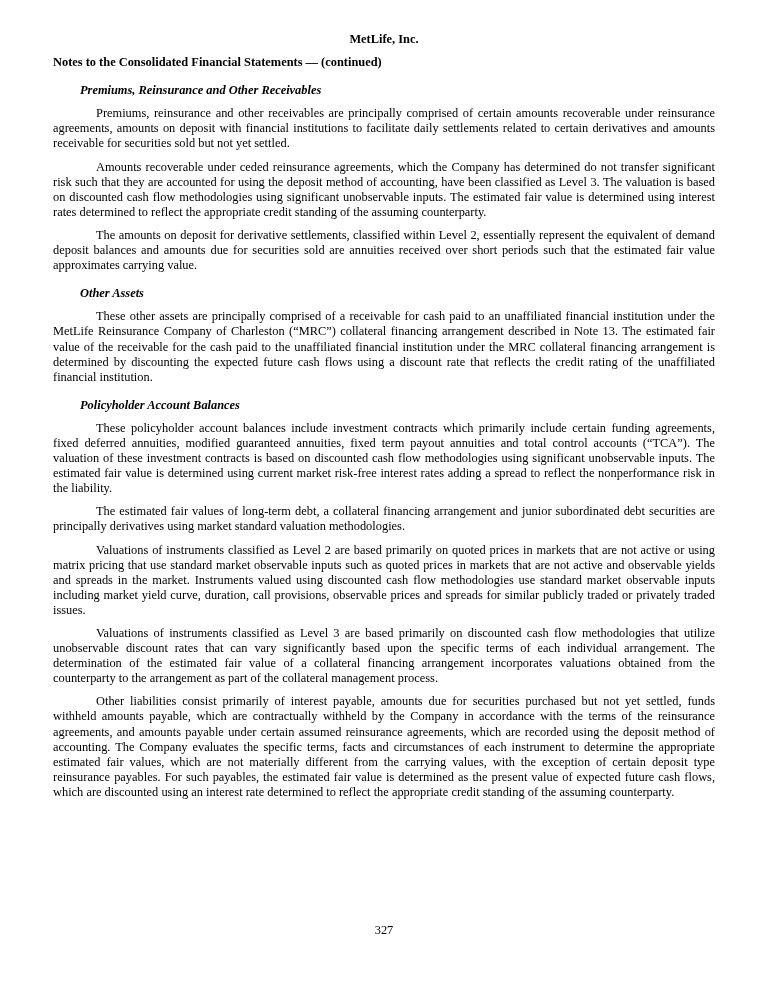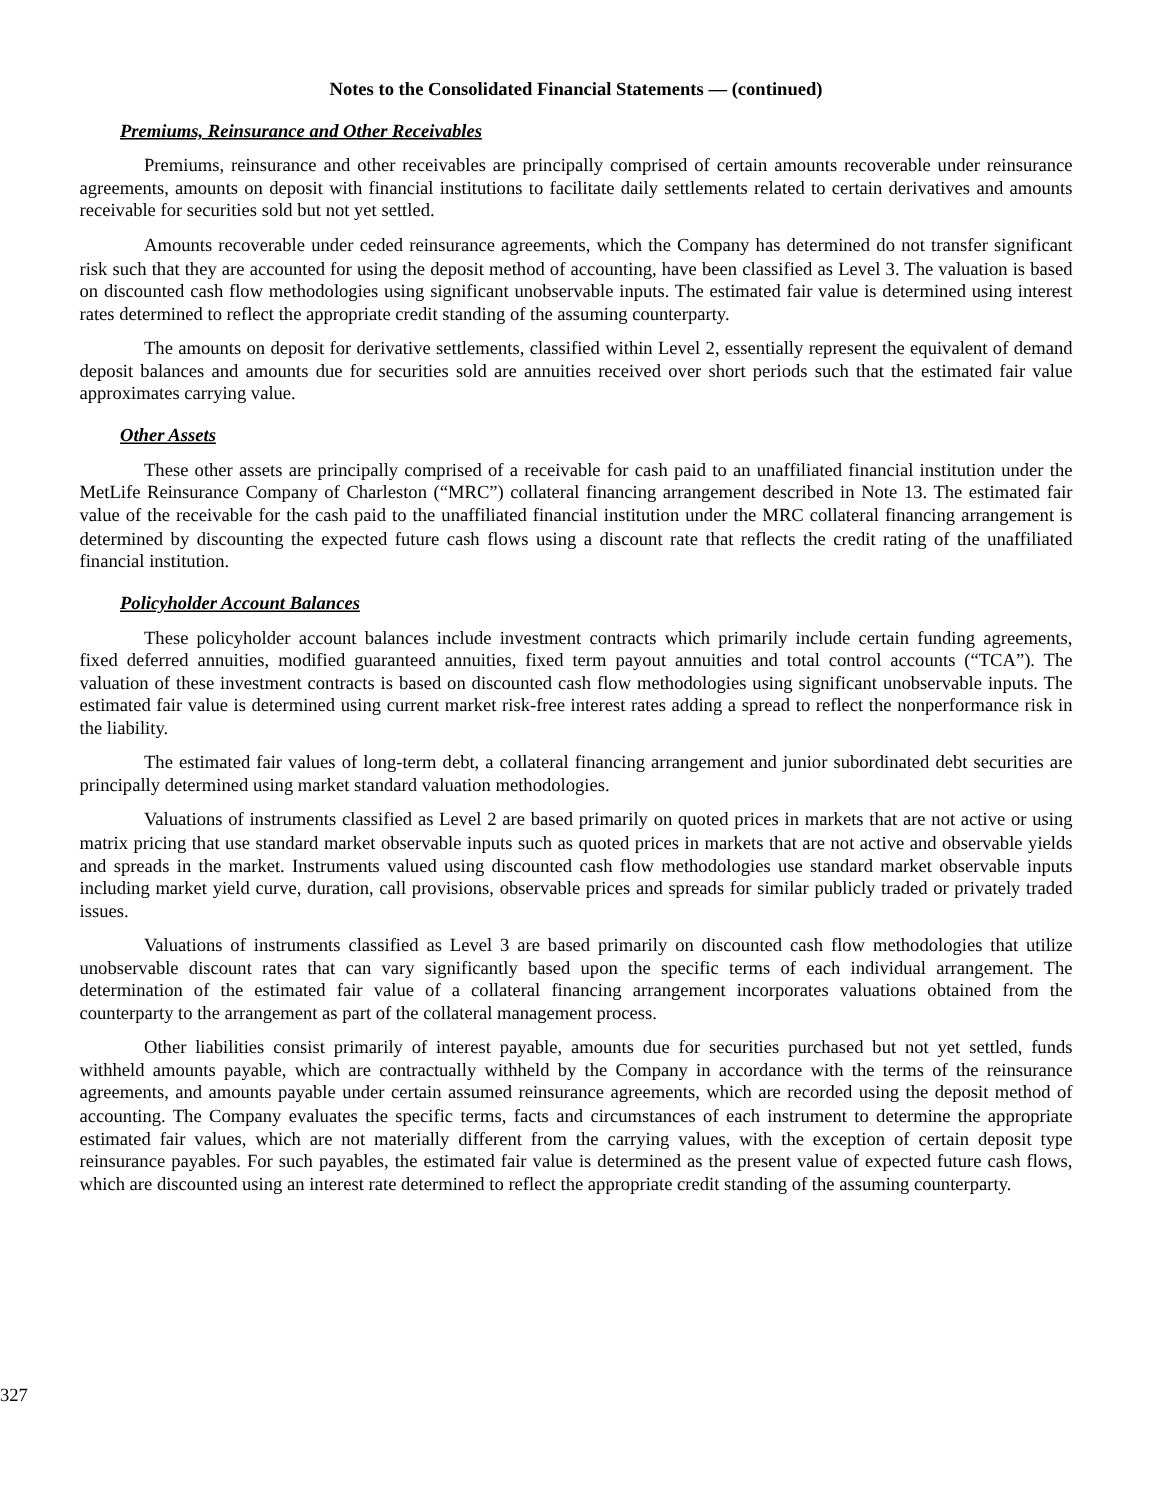--- a/index.html
+++ b/index.html
@@ -20,74 +20,74 @@
   }
   .content {
     padding: 32px 53px 0 53px;
   }
   .company {
     text-align: center;
     font-weight: bold;
     margin: 0;
   }
   .doc-title {
-    text-align: center;
+    text-align: left;
     font-weight: bold;
-    margin: 20px 0 0 0;
+    margin: 8px 0 0 0;
   }
   .note-title {
     font-weight: bold;
     margin: 8px 0 0 -8px;
   }
   .section { margin: 0; }
   .section-heading {
     font-weight: bold;
     font-style: italic;
-    text-decoration: underline;
     margin: 13px 0 0 27px;
   }
   p.para {
     margin: 8px 0 0 0;
     text-align: justify;
     text-indent: 43px;
   }
   .page-number {
     position: absolute;
     left: 0;
     right: 0;
     top: 923px;
-    text-align: left;
+    text-align: center;
   }
 </style>
 </head>
 <body>
 
 <div class="page">
   <div class="content">
+    <div class="company">MetLife, Inc.</div>
     <div class="doc-title">Notes to the Consolidated Financial Statements — (continued)</div>
     <div>
   <div class="section">
     <div class="section-heading">Premiums, Reinsurance and Other Receivables</div>
   <p class="para">Premiums, reinsurance and other receivables are principally comprised of certain amounts recoverable under reinsurance agreements, amounts on deposit with financial institutions to facilitate daily settlements related to certain derivatives and amounts receivable for securities sold but not yet settled.</p>
           <p class="para">Amounts recoverable under ceded reinsurance agreements, which the Company has determined do not transfer significant risk such that they are accounted for using the deposit method of accounting, have been classified as Level 3. The valuation is based on discounted cash flow methodologies using significant unobservable inputs. The estimated fair value is determined using interest rates determined to reflect the appropriate credit standing of the assuming counterparty.</p>
           <p class="para">The amounts on deposit for derivative settlements, classified within Level 2, essentially represent the equivalent of demand deposit balances and amounts due for securities sold are annuities received over short periods such that the estimated fair value approximates carrying value.</p>
         </div>
 
   <div class="section">
     <div class="section-heading">Other Assets</div>
   <p class="para">These other assets are principally comprised of a receivable for cash paid to an unaffiliated financial institution under the MetLife Reinsurance Company of Charleston (“MRC”) collateral financing arrangement described in Note 13. The estimated fair value of the receivable for the cash paid to the unaffiliated financial institution under the MRC collateral financing arrangement is determined by discounting the expected future cash flows using a discount rate that reflects the credit rating of the unaffiliated financial institution.</p>
         </div>
 
   <div class="section">
     <div class="section-heading">Policyholder Account Balances</div>
   <p class="para">These policyholder account balances include investment contracts which primarily include certain funding agreements, fixed deferred annuities, modified guaranteed annuities, fixed term payout annuities and total control accounts (“TCA”). The valuation of these investment contracts is based on discounted cash flow methodologies using significant unobservable inputs. The estimated fair value is determined using current market risk-free interest rates adding a spread to reflect the nonperformance risk in the liability.</p>
         </div>
 
   <div class="section">
-  <p class="para">The estimated fair values of long-term debt, a collateral financing arrangement and junior subordinated debt securities are principally determined using market standard valuation methodologies.</p>
+  <p class="para">The estimated fair values of long-term debt, a collateral financing arrangement and junior subordinated debt securities are principally derivatives using market standard valuation methodologies.</p>
           <p class="para">Valuations of instruments classified as Level 2 are based primarily on quoted prices in markets that are not active or using matrix pricing that use standard market observable inputs such as quoted prices in markets that are not active and observable yields and spreads in the market. Instruments valued using discounted cash flow methodologies use standard market observable inputs including market yield curve, duration, call provisions, observable prices and spreads for similar publicly traded or privately traded issues.</p>
           <p class="para">Valuations of instruments classified as Level 3 are based primarily on discounted cash flow methodologies that utilize unobservable discount rates that can vary significantly based upon the specific terms of each individual arrangement. The determination of the estimated fair value of a collateral financing arrangement incorporates valuations obtained from the counterparty to the arrangement as part of the collateral management process.</p>
         </div>
 
   <div class="section">
   <p class="para">Other liabilities consist primarily of interest payable, amounts due for securities purchased but not yet settled, funds withheld amounts payable, which are contractually withheld by the Company in accordance with the terms of the reinsurance agreements, and amounts payable under certain assumed reinsurance agreements, which are recorded using the deposit method of accounting. The Company evaluates the specific terms, facts and circumstances of each instrument to determine the appropriate estimated fair values, which are not materially different from the carrying values, with the exception of certain deposit type reinsurance payables. For such payables, the estimated fair value is determined as the present value of expected future cash flows, which are discounted using an interest rate determined to reflect the appropriate credit standing of the assuming counterparty.</p>
         </div>
 </div>
   </div>
   <div class="page-number">327</div>

